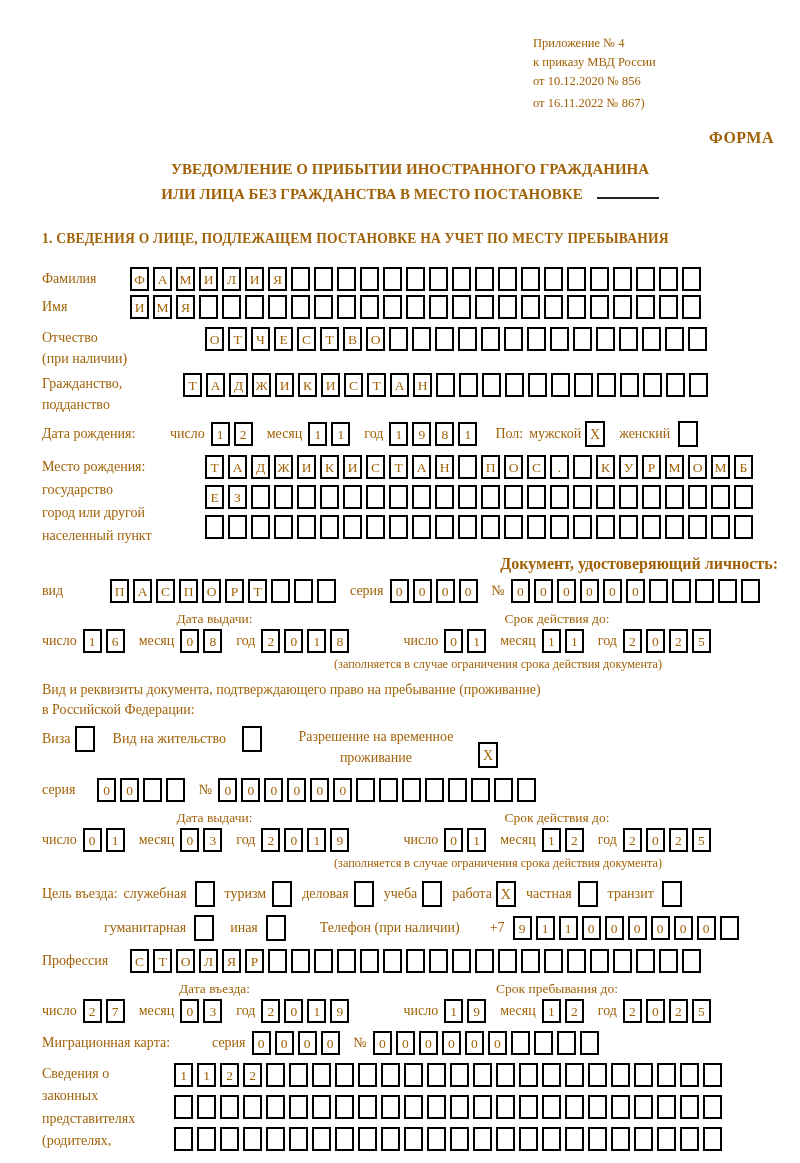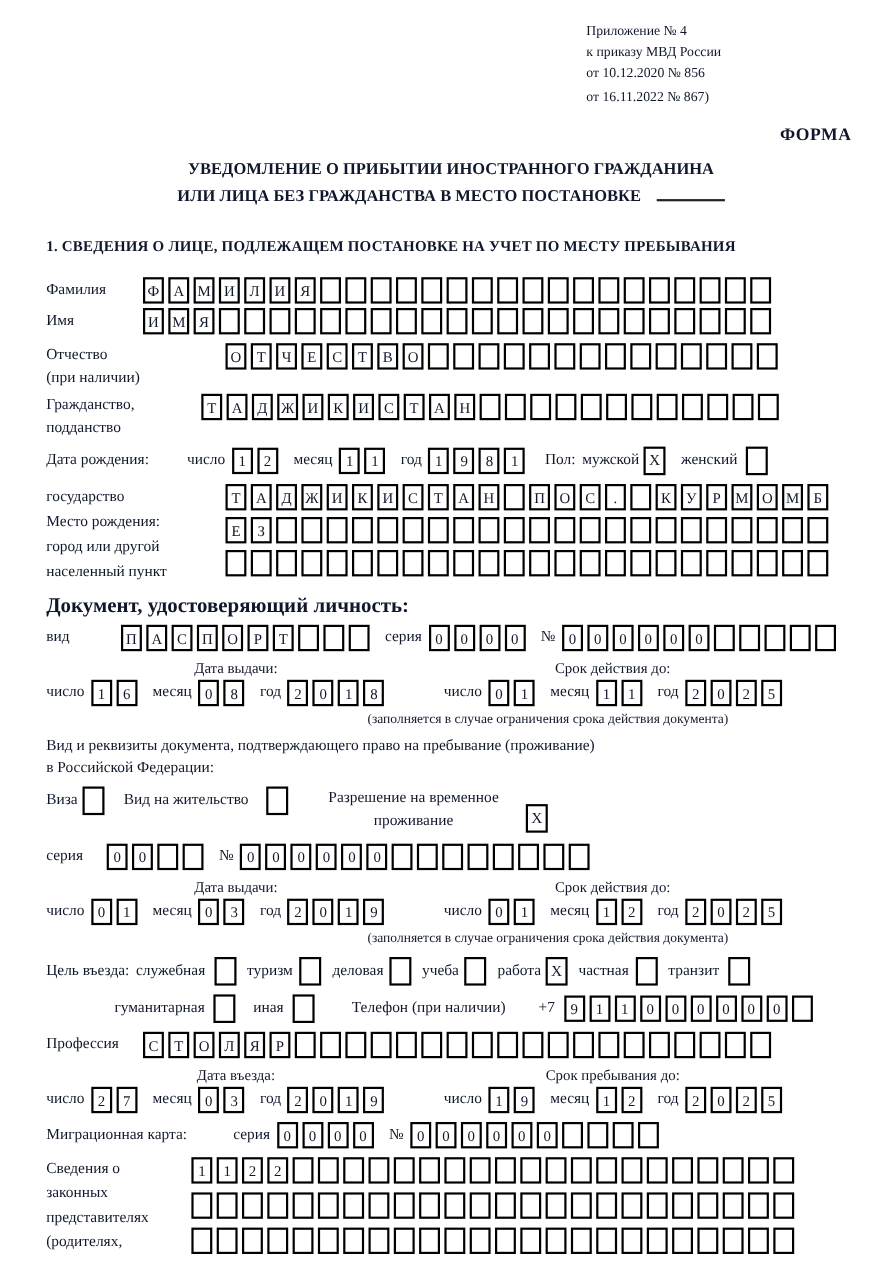--- a/index.html
+++ b/index.html
@@ -1,18 +1,18 @@
 <!DOCTYPE html>
 <html><head>
 <meta charset="utf-8">
 <style>
   html,body{margin:0;padding:0;background:#fff;}
   .page{
     width:800px;height:1163px;box-sizing:border-box;
-    padding:19px 22px 0 42px;background:#fff;color:#0f172a;
+    padding:34px 22px 0 42px;background:#fff;color:#a16207;
     font-family:"Liberation Serif","DejaVu Serif",serif;
     font-size:14px;overflow:hidden;position:relative;
   }
   
   .tr-block{width:245px;margin-left:auto;font-size:12.5px;line-height:1.5;}
   .tr-gap{height:4px;}
   .forma{font-weight:bold;font-size:16px;text-align:right;margin:16px 4px 10px 0;letter-spacing:.5px;}
   
   .title{text-align:center;font-weight:bold;font-size:15px;line-height:1.65;margin-top:2px;}
   .title-underline{display:inline-block;width:62px;border-bottom:2.5px solid #222;margin-left:14px;vertical-align:baseline;}
@@ -36,21 +36,21 @@
   .dlabel{margin:0 6px 0 10px;}
   .dlabel:first-child{margin-left:0;}
   .dates-head{display:flex;font-size:13.5px;margin:8px 0 2px 0;}
   .dh-left{width:345px;text-align:center;}
   .dh-right{width:340px;text-align:center;}
   .note-right{font-size:12.3px;padding-left:292px;margin:0 0 10px 0;}
   .plain{margin:4px 0;}
   .opt-label{text-align:center;line-height:1.5;}
   .purpose{display:inline-flex;align-items:center;margin-right:10px;}
   .spacer40{display:inline-block;width:40px;}
-  .center-bold{font-weight:bold;text-align:left;font-size:19px;margin:8px 0 6px 0;}
+  .center-bold{font-weight:bold;text-align:right;font-size:16px;margin:8px 0 6px 0;}
   .mb8{margin-bottom:8px;}
 </style>
 </head>
 <body>
 
 <div class="page">
 
   <div class="tr-block">
     <div>Приложение № 4</div>
     <div>к приказу МВД России</div>
@@ -215,22 +215,22 @@
       </span>
     <span class="dlabel" style="margin-left:14px">Пол:</span>
     <span>мужской</span>
     <span class="cbox" style="margin-left:4px">X</span>
     <span style="margin-left:14px">женский</span>
     <span class="cbox"></span>
   </div>
 
   <div class="row row-top">
     <span class="lbl-col" style="width:163px;line-height:1.65">
+      <div>Место рождения:</div>
       <div>государство</div>
-      <div>Место рождения:</div>
       <div>город или другой</div>
       <div>населенный пункт</div>
     </span>
     <span>
       <div class="cells" style="margin-bottom:6px">
           <span class="cell">Т</span>
           <span class="cell">А</span>
           <span class="cell">Д</span>
           <span class="cell">Ж</span>
           <span class="cell">И</span>

